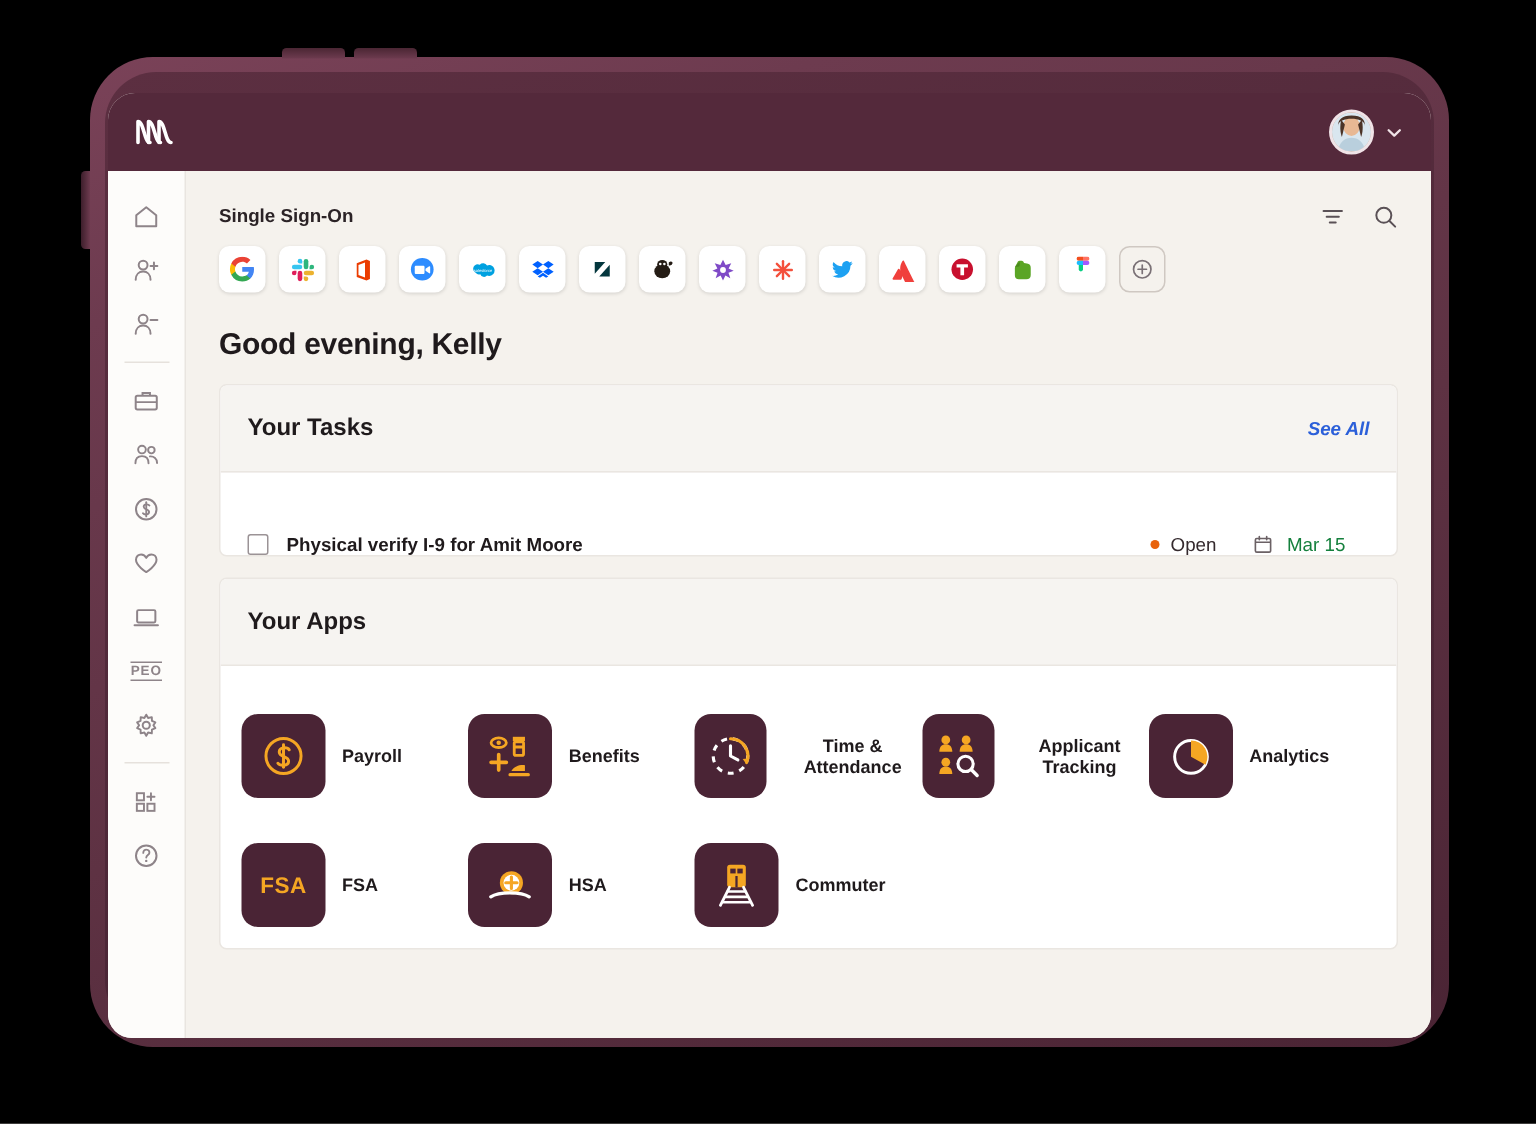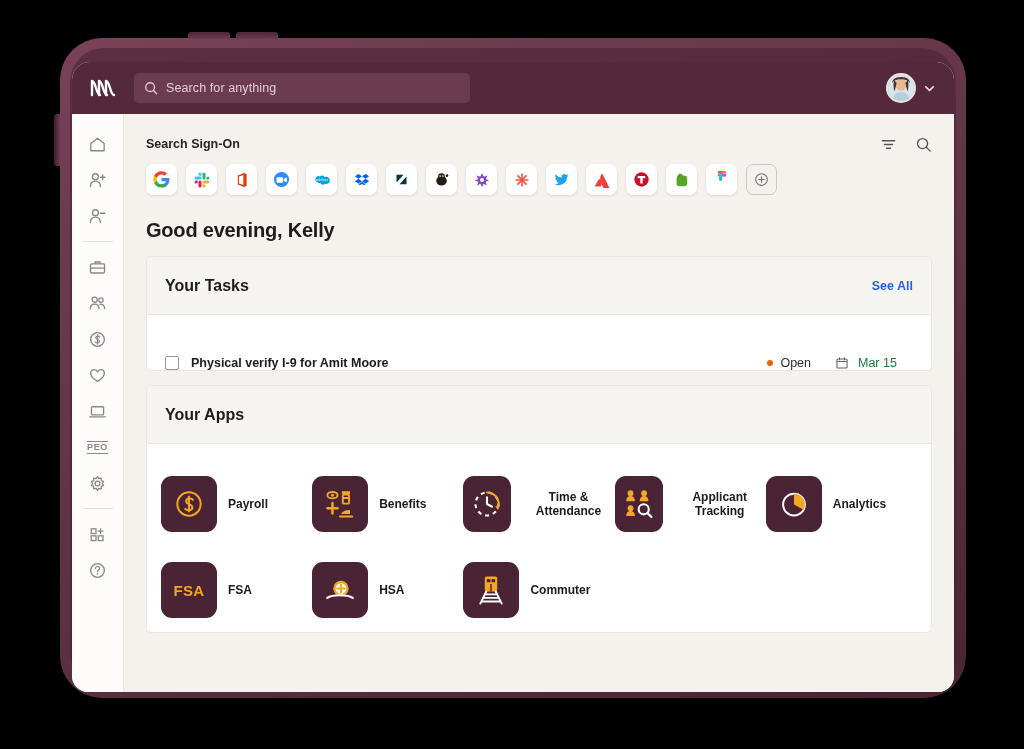--- a/index.html
+++ b/index.html
@@ -195,20 +195,21 @@
     border-bottom: 1px solid #eae6e1;
     display: flex; align-items: center;
     padding: 0 18px;
   }
   .card-title { font-size: 16px; font-weight: 700; color: #1f1a1c; }
   .card-link {
     margin-left: auto;
     font-size: 12.5px; font-weight: 600;
     color: #2b5fd9;
     cursor: pointer;
+    font-style: italic;
   }
 
   
   .task-row {
     height: 55px;
     display: flex; align-items: flex-end;
     padding: 0 18px;
     gap: 12px;
   }
   .task-check {
@@ -280,29 +281,20 @@
   <div id="topbar">
 
     <div id="brand-logo">
       <svg width="26" height="18" viewBox="0 0 26 18" aria-hidden="true">
         <path d="M2 2 L2 16 M2 2 C6 2 6 16 10 16" stroke="#fff" stroke-width="2.4" fill="none" stroke-linecap="round"></path>
         <path d="M9 2 L9 16 M9 2 C13 2 13 16 17 16" stroke="#fff" stroke-width="2.4" fill="none" stroke-linecap="round"></path>
         <path d="M16 2 L16 16 M16 2 C20 2 20 16 24 16" stroke="#fff" stroke-width="2.4" fill="none" stroke-linecap="round"></path>
       </svg>
     </div>
 
-    <div id="search-box">
-      <span style="display:flex;">
-        <svg width="14" height="14" viewBox="0 0 16 16" aria-hidden="true">
-          <circle cx="7" cy="7" r="5" stroke="#e3cdd5" stroke-width="1.5" fill="none"></circle>
-          <line x1="10.8" y1="10.8" x2="14.5" y2="14.5" stroke="#e3cdd5" stroke-width="1.5" stroke-linecap="round"></line>
-        </svg>
-      </span>
-      <span id="search-input-text" placeholder="Search for anything">Search for anything</span>
-    </div>
 
     <div id="topbar-right">
       <div id="avatar">
         <svg width="26" height="26" viewBox="0 0 26 26" aria-hidden="true">
           <rect width="26" height="26" fill="#d9e6ef"></rect>
           <ellipse cx="13" cy="9.2" rx="5.6" ry="6.4" fill="#e8b894"></ellipse>
           <path d="M4 9 C4 2.5 22 2.5 22 9 C22 5 20 2 13 2 C6.5 2 4 5 4 9 Z" fill="#4b3327"></path>
           <path d="M6.2 5 C5 9 5.6 14 6.6 16.4 L8.6 8 Z" fill="#4b3327"></path>
           <path d="M19.8 5 C21 9 20.4 14 19.4 16.4 L17.4 8 Z" fill="#4b3327"></path>
           <path d="M4 26 C4.6 19.6 8.8 16.8 13 16.8 C17.2 16.8 21.4 19.6 22 26 Z" fill="#b9cfdd"></path>
@@ -431,21 +423,21 @@
             <path d="M7.9 8 C7.9 6.3 9.2 5.6 10.2 5.7 C11.6 5.8 12.3 6.8 12.2 7.9 C12 9.4 10.1 9.5 10 11.2" stroke="#8e8489" stroke-width="1.3" fill="none" stroke-linecap="round"></path>
             <circle cx="10" cy="13.6" r="0.85" fill="#8e8489"></circle>
           </svg>
         </span>
       </div>
     </div>
 
     <div id="content">
 
       <div id="sso-header">
-        <span id="sso-title">Search Sign-On</span>
+        <span id="sso-title">Single Sign-On</span>
         <div id="sso-actions">
           <span style="display:flex;cursor:pointer;">
             <svg width="17" height="17" viewBox="0 0 18 18">
               <line x1="2.5" y1="5" x2="15.5" y2="5" stroke="#5a5156" stroke-width="1.4" stroke-linecap="round"></line>
               <line x1="4.7" y1="9" x2="13.3" y2="9" stroke="#5a5156" stroke-width="1.4" stroke-linecap="round"></line>
               <line x1="6.9" y1="13" x2="11.1" y2="13" stroke="#5a5156" stroke-width="1.4" stroke-linecap="round"></line>
             </svg>
           </span>
           <span style="display:flex;cursor:pointer;">
             <svg width="17" height="17" viewBox="0 0 18 18">

